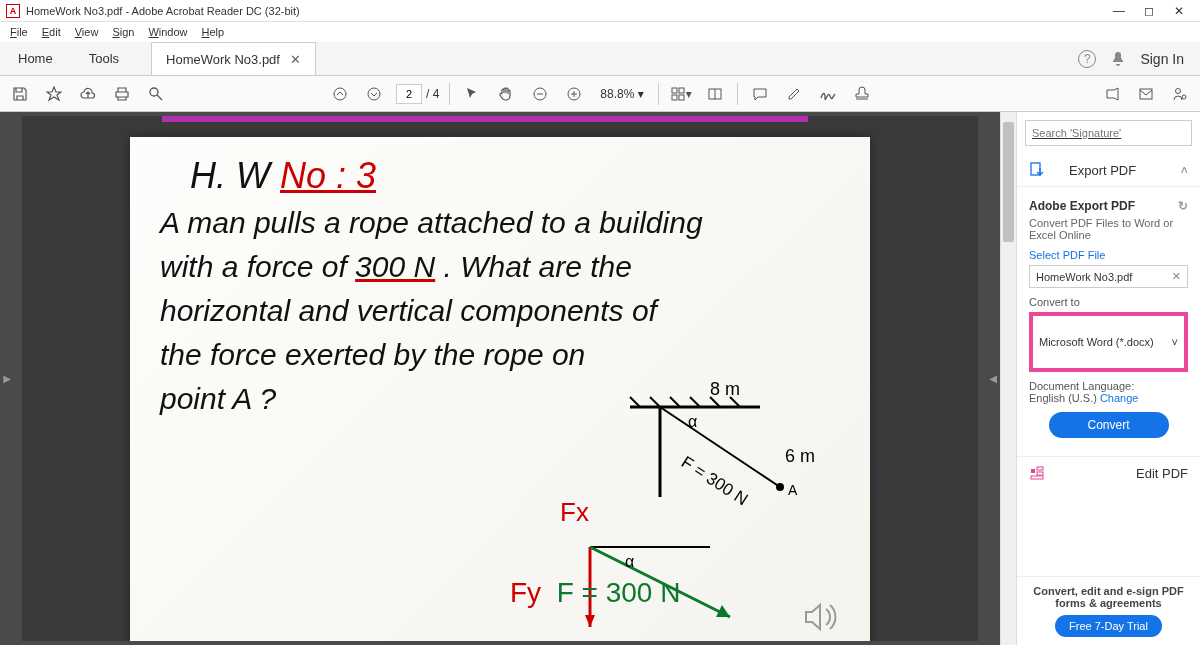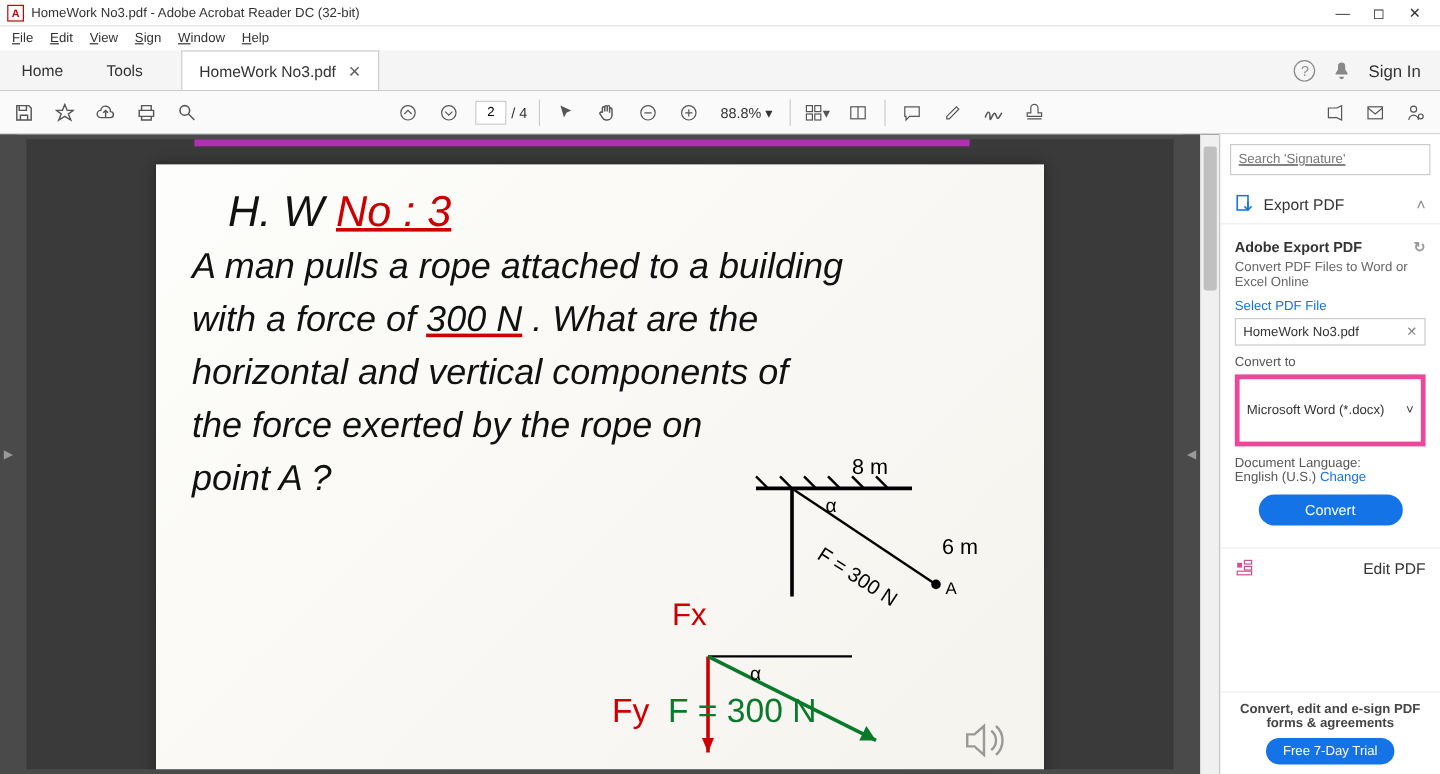--- a/index.html
+++ b/index.html
@@ -50,21 +50,21 @@
 .whiteboard .fy { position: absolute; top: 440px; left: 380px; font-size: 28px; }
 .whiteboard .fy .r { color: #c00; }
 .whiteboard .fy .g { color: #0a7a2a; }
 
 .scrollbar-v { width: 16px; background: #f0f0f0; border-left: 1px solid #ddd; position: relative; }
 .scrollbar-v .thumb { position: absolute; top: 10px; left: 2px; right: 2px; height: 120px; background: #c0c0c0; border-radius: 2px; }
 
 .sidepanel { width: 184px; background: #fff; border-left: 1px solid #ddd; display: flex; flex-direction: column; overflow: hidden; }
 .sidepanel .search { margin: 8px; height: 26px; border: 1px solid #ccc; display: flex; align-items: center; padding: 0 6px; text-decoration: underline; }
 .sidepanel .search input { border: none; outline: none; flex: 1; font-size: 11px; background: transparent; }
-.sidepanel .tool-row { display: flex; align-items: center; padding: 8px 12px; font-size: 13px; cursor: pointer; gap: 8px; }
+.sidepanel .tool-row { display: flex; align-items: center; padding: 8px 12px; font-size: 13px; cursor: pointer; gap: 24px; }
 .sidepanel .tool-row .chev { margin-left: auto; color: #888; }
 .sidepanel .section { padding: 4px 12px 10px; border-top: 1px solid #eee; }
 .sidepanel .sec-title { font-size: 12px; font-weight: 600; margin: 8px 0 4px; display: flex; justify-content: space-between; }
 .sidepanel .sec-sub { font-size: 11px; color: #666; margin-bottom: 8px; }
 .sidepanel .label { font-size: 11px; color: #1473e6; margin: 6px 0 4px; }
 .sidepanel .filebox { border: 1px solid #ccc; padding: 4px 6px; font-size: 11px; display: flex; align-items: center; justify-content: space-between; margin-bottom: 8px; }
 .sidepanel .dropdown { border: 4px solid #ec4899; padding: 20px 6px; font-size: 11px; display: flex; align-items: center; justify-content: space-between; margin-bottom: 8px; }
 .sidepanel .doclang { font-size: 11px; color: #555; margin: 6px 0; }
 .sidepanel .doclang a { color: #1473e6; text-decoration: none; }
 .sidepanel .convert-btn { background: #1473e6; color: #fff; border-radius: 14px; text-align: center; padding: 6px 0; font-size: 12px; margin: 8px auto; width: 120px; cursor: pointer; }

